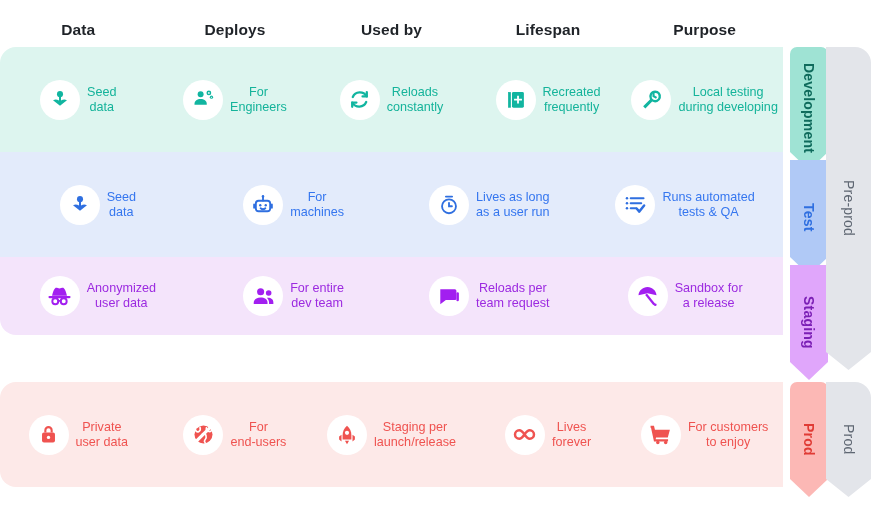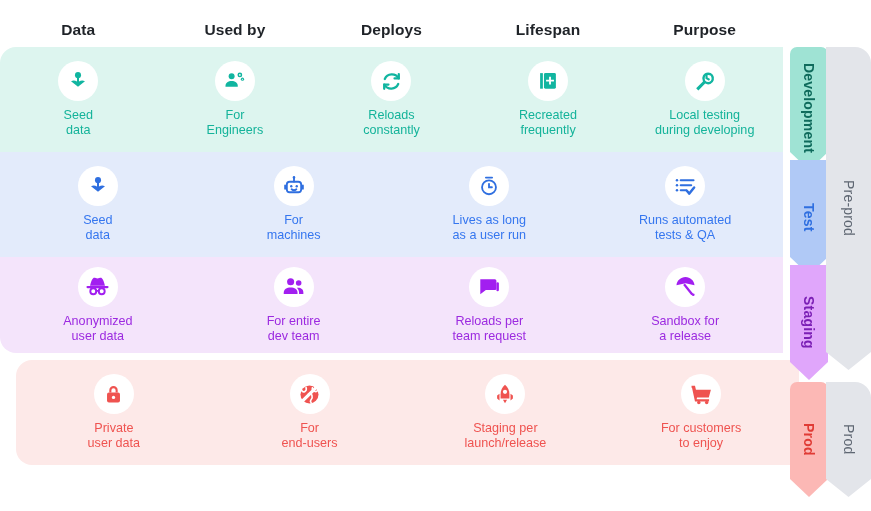--- a/index.html
+++ b/index.html
@@ -17,26 +17,26 @@
              display: flex; }
   .header-cell { flex: 1 1 0; text-align: center; font-size: 15.5px;
                  font-weight: bold; color: #1f2328; line-height: 32px;
                  letter-spacing: .1px; }
 
   
   .band { position: absolute; left: 0; width: 783px; display: flex; align-items: center; }
   .band-dev     { top: 47px;  height: 105px; background: #ddf5ef;
                   border-top-left-radius: 16px; }
   .band-test    { top: 152px; height: 105px; background: #e3ebfb; }
-  .band-staging { top: 257px; height: 96px; background: #f4e4fb;
+  .band-staging { top: 257px; height: 78px; background: #f4e4fb;
                   border-bottom-left-radius: 16px; }
-  .band-prod    { top: 360px; height: 105px; background: #fde9e8;
-                  border-top-left-radius: 16px; border-bottom-left-radius: 16px; margin-left: 16px; }
-
-  .cell { flex: 1 1 0; display: flex; flex-direction: column;
+  .band-prod    { top: 382px; height: 105px; background: #fde9e8;
+                  border-top-left-radius: 16px; border-bottom-left-radius: 16px; }
+
+  .cell { flex: 1 1 0; display: flex; flex-direction: row;
           align-items: center; justify-content: center; gap: 7px; padding: 0 4px; }
 
   .icon-bubble { width: 40px; height: 40px; border-radius: 50%;
                  background: #ffffff; display: flex; align-items: center;
                  justify-content: center; }
   .icon-bubble svg { display: block; }
 
   .cell-label { font-size: 12.6px; line-height: 15px; text-align: center;
                 white-space: pre-line; }
   .dev     .cell-label { color: #14b39a; }
@@ -79,22 +79,22 @@
   .group-prod    { left: 826px; top: 382px; height: 115px;
                    border-top-right-radius: 16px; }
 </style>
 </head>
 <body>
 
 <div id="root">
 
   <div class="headers">
     <div class="header-cell">Data</div>
+    <div class="header-cell">Deploys</div>
     <div class="header-cell">Used by</div>
-    <div class="header-cell">Deploys</div>
     <div class="header-cell">Lifespan</div>
     <div class="header-cell">Purpose</div>
   </div>
 
   <div class="band band-dev dev">
 
     <div class="cell">
       <span class="icon-bubble">
         <svg width="22" height="22" viewBox="0 0 24 24" fill="#11b5a0">
           <circle cx="12" cy="5.6" r="3.3"></circle>
@@ -302,20 +302,29 @@
           <path d="M12 1.8c3.2 2.6 4.8 6.2 4.8 10.5v4.5H7.2v-4.5C7.2 8 8.8 4.4 12 1.8z"></path>
           <circle cx="12" cy="9.6" r="2.3" fill="#fff"></circle>
           <path d="M6 11.6v7.4l-2.6-2v-3.3zM18 11.6v7.4l2.6-2v-3.3z"></path>
           <path d="M9.8 18.4h4.4l-2.2 3.6z"></path>
         </svg>
       </span>
       <span class="cell-label">Staging per
 launch/release</span>
     </div>
 
+    <div class="cell">
+      <span class="icon-bubble">
+        <svg width="25" height="25" viewBox="0 0 24 24" fill="none" stroke="#ef5350" stroke-width="2.4" stroke-linecap="round">
+          <path d="M12 12c1.7-2.6 3.1-4 5.1-4a4 4 0 0 1 0 8c-2 0-3.4-1.4-5.1-4-1.7-2.6-3.1-4-5.1-4a4 4 0 0 0 0 8c2 0 3.4-1.4 5.1-4z"></path>
+        </svg>
+      </span>
+      <span class="cell-label">Lives
+forever</span>
+    </div>
 
     <div class="cell">
       <span class="icon-bubble">
         <svg width="23" height="23" viewBox="0 0 24 24" fill="#ef5350">
           <path d="M1.6 2.8h3.6l1 4.2h15.6l-2.2 8H7.4l-.5 2h13v2.2H5.2L2.1 5H1.6z"></path>
           <circle cx="9.2" cy="20.4" r="1.8"></circle>
             <circle cx="17.4" cy="20.4" r="1.8"></circle>
         </svg>
       </span>
       <span class="cell-label">For customers

